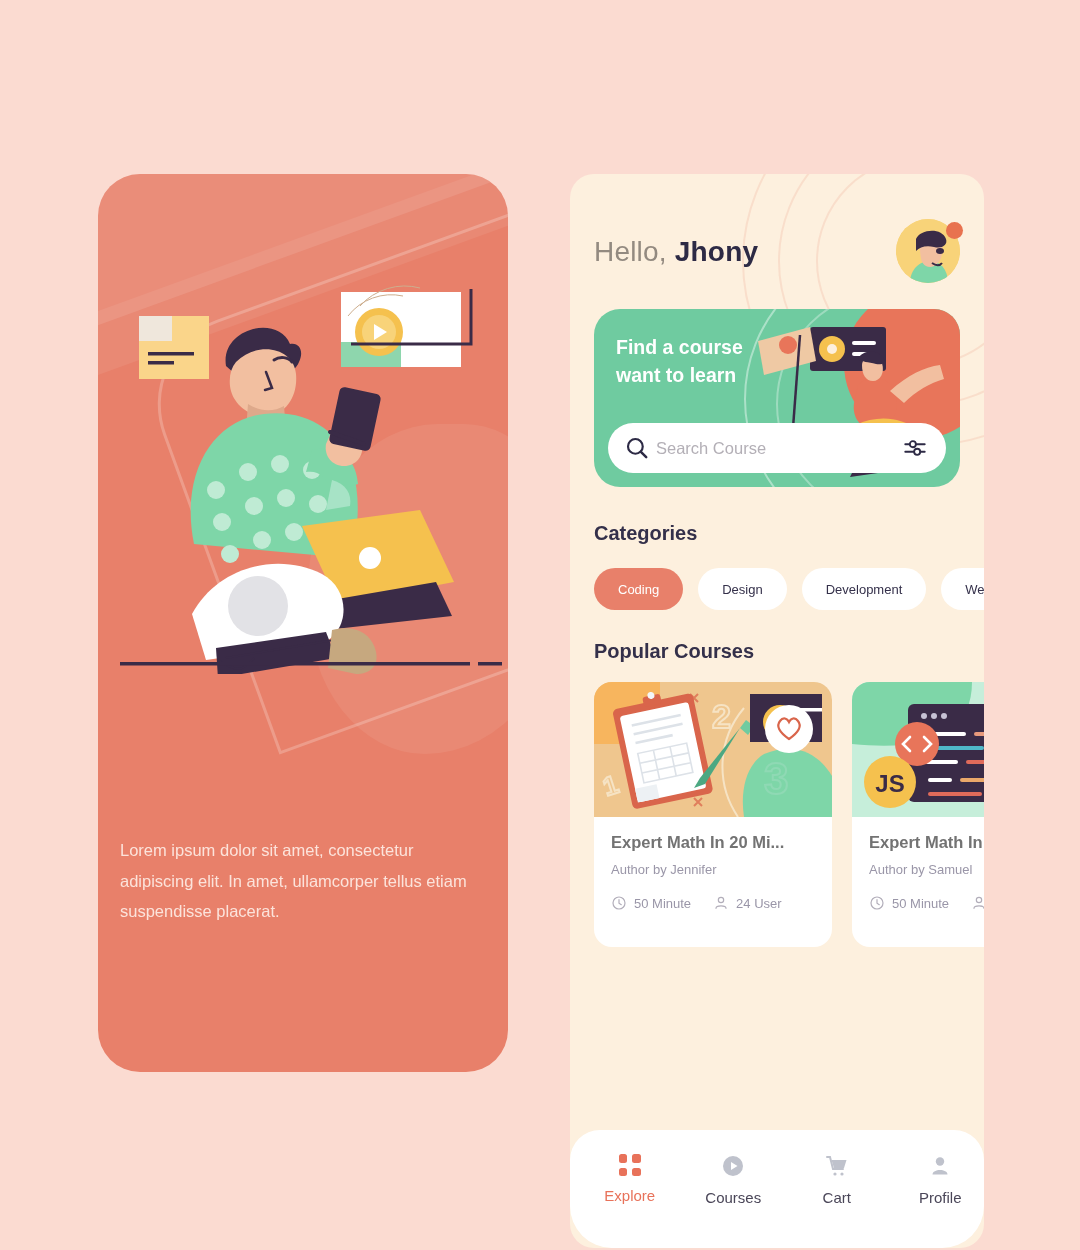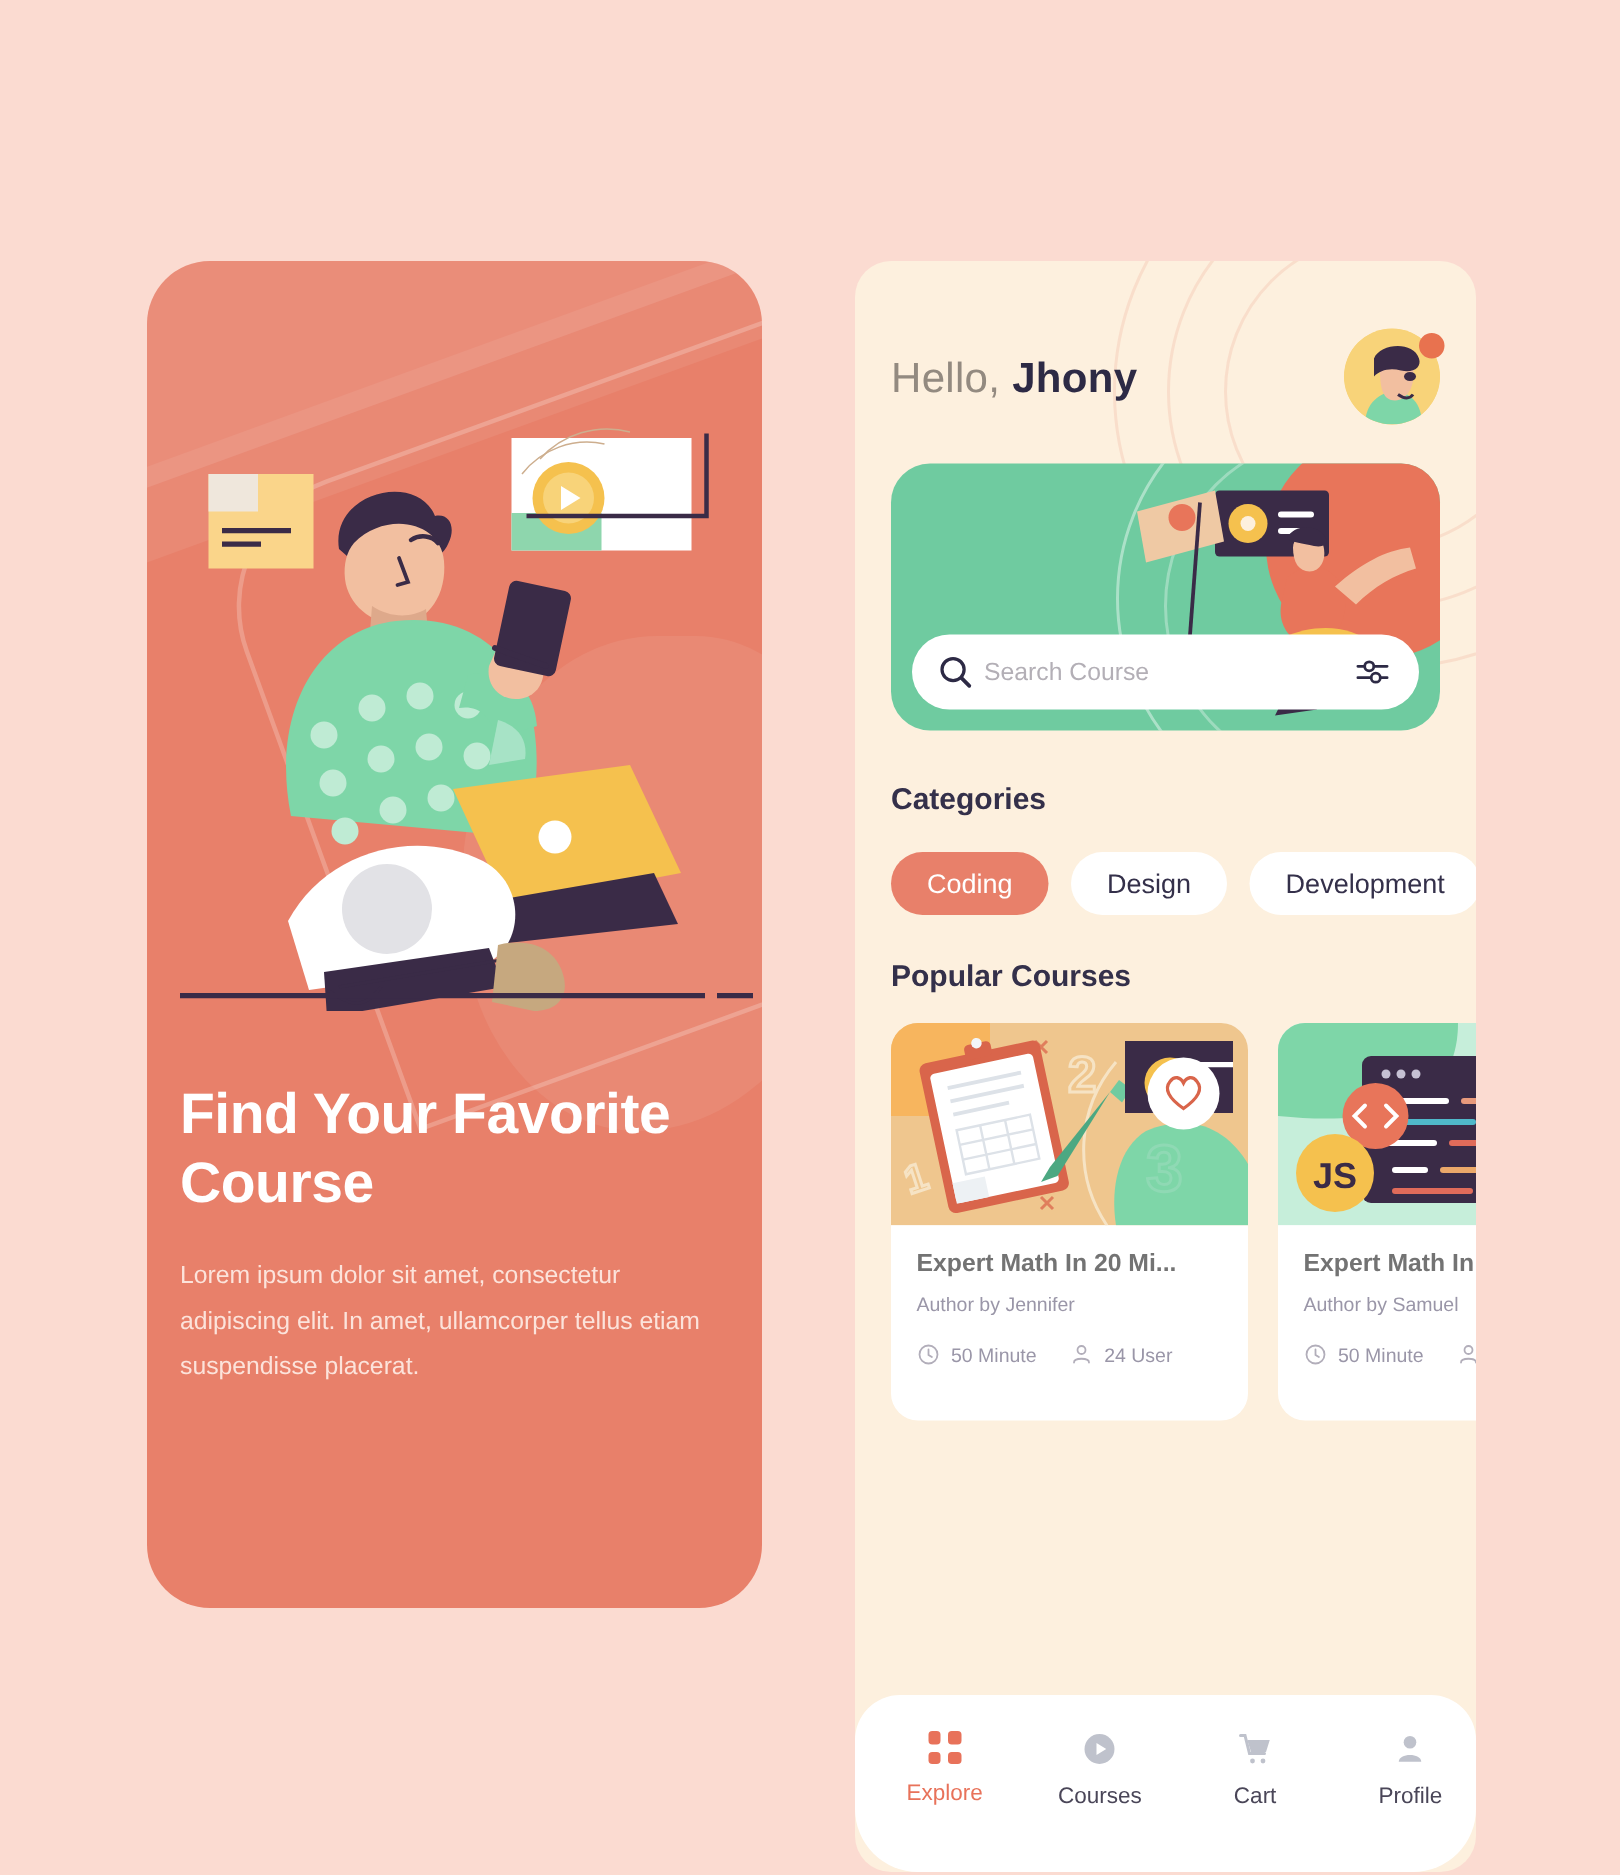--- a/index.html
+++ b/index.html
@@ -188,21 +188,21 @@
     width: 400px; height: 42px;
     display: flex; gap: 15px;
   }
   .chip {
     flex: 0 0 auto;
     height: 42px;
     padding: 0 24px;
     border-radius: 21px;
     background: #FFFFFF;
     color: #34304A;
-    font-size: 18px;
+    font-size: 13px;
     display: flex; align-items: center;
     white-space: nowrap;
     cursor: pointer;
     border: none;
     font-family: "Liberation Sans", sans-serif;
   }
   .chip.active { background: #E8806A; color: #FFFFFF; }
 
   
   .cards {
@@ -315,21 +315,20 @@
       <path d="M94 360 c26 -48 86 -62 130 -40 c30 16 28 60 -2 70 l-114 16 z" fill="#FFFFFF"></path>
       <ellipse cx="160" cy="352" rx="30" ry="30" fill="#E2E2E6"></ellipse>
       <path d="M118 394 l110 -16 l10 26 l-118 20 z" fill="#3A2B47"></path>
       <path d="M128 404 l108 -18" stroke="#3A2B47" stroke-width="2" fill="none"></path>
       <path d="M234 376 c24 -6 40 4 44 22 c3 14 -6 22 -20 22 l-28 -6 z" fill="#C6A87F"></path>
       <path d="M156 404 c-14 18 -22 10 -36 2" stroke="#3A2B47" stroke-width="2" fill="none"></path>
       <rect x="22" y="408" width="350" height="3.5" fill="#3A2B47"></rect>
       <rect x="380" y="408" width="24" height="3.5" fill="#3A2B47"></rect>
     </svg>
 
-    <div class="hero-title">Find Your Favorite Course</div>
     <div class="hero-sub">Lorem ipsum dolor sit amet, consectetur adipiscing elit. In amet, ullamcorper tellus etiam suspendisse placerat.</div>
   </div>
 
   <div class="phone-right">
     <div class="ring ring1"></div>
     <div class="ring ring2"></div>
     <div class="ring ring3"></div>
 
     <div class="greet">
       <span>Hello,</span>
@@ -346,20 +345,24 @@
         <path d="M36 44 c4 3 8 3 10 0" stroke="#3A2B47" stroke-width="2" fill="none"></path>
       </svg>
     </div>
     <div class="avatar-badge"></div>
 
     <div class="banner">
       <div class="banner-red"></div>
       <div class="banner-arc"></div>
       <div class="banner-arc2"></div>
 
+      <div class="banner-title">
+        <div>Find a course</div>
+        <div>want to learn</div>
+      </div>
 
       <svg class="banner-ill" viewBox="0 0 210 178">
         <rect x="60" y="18" width="76" height="44" rx="3" fill="#3A2B47"></rect>
         <circle cx="82" cy="40" r="13" fill="#F5C14E"></circle>
         <circle cx="82" cy="40" r="5" fill="#FDF0DE"></circle>
         <rect x="102" y="32" width="24" height="4" rx="2" fill="#FFFFFF"></rect>
         <rect x="102" y="43" width="16" height="4" rx="2" fill="#FFFFFF"></rect>
         <path d="M8 32 l52 -14 l6 34 l-52 14 z" fill="#EFC9A4"></path>
         <circle cx="38" cy="36" r="9" fill="#E8755A"></circle>
         <path d="M50 26 l-8 106" stroke="#3A2B47" stroke-width="2.5"></path>

